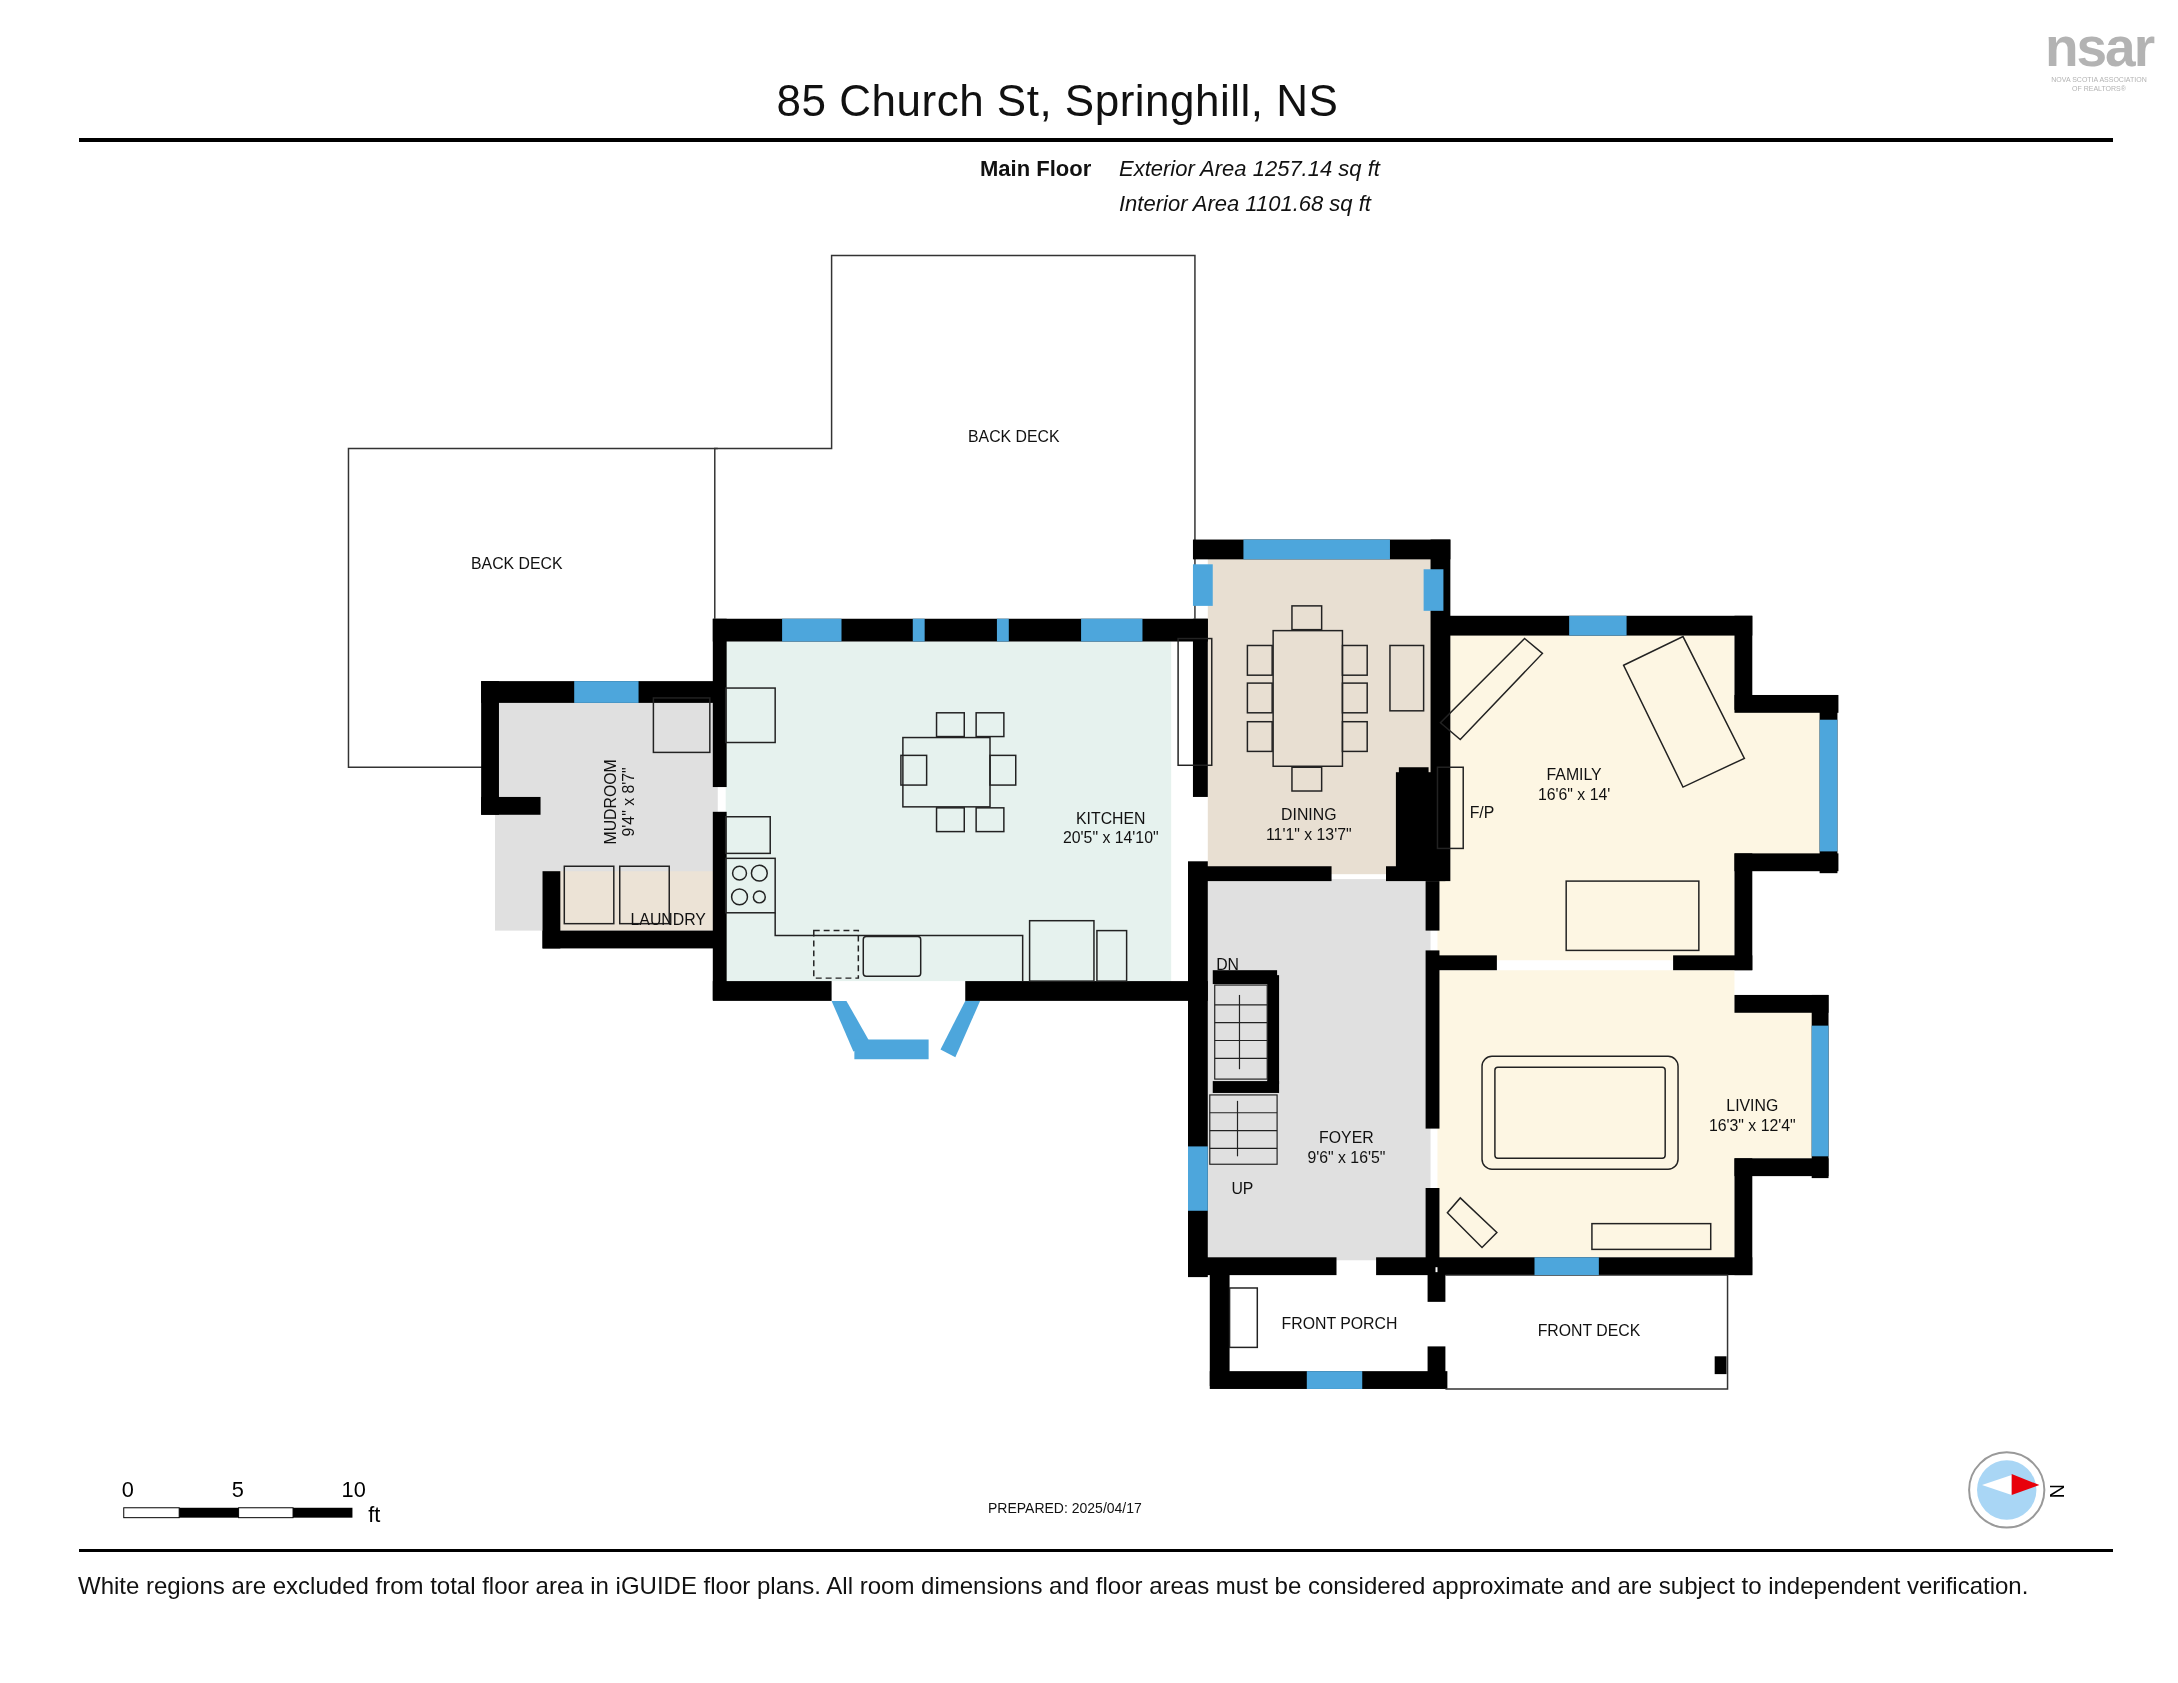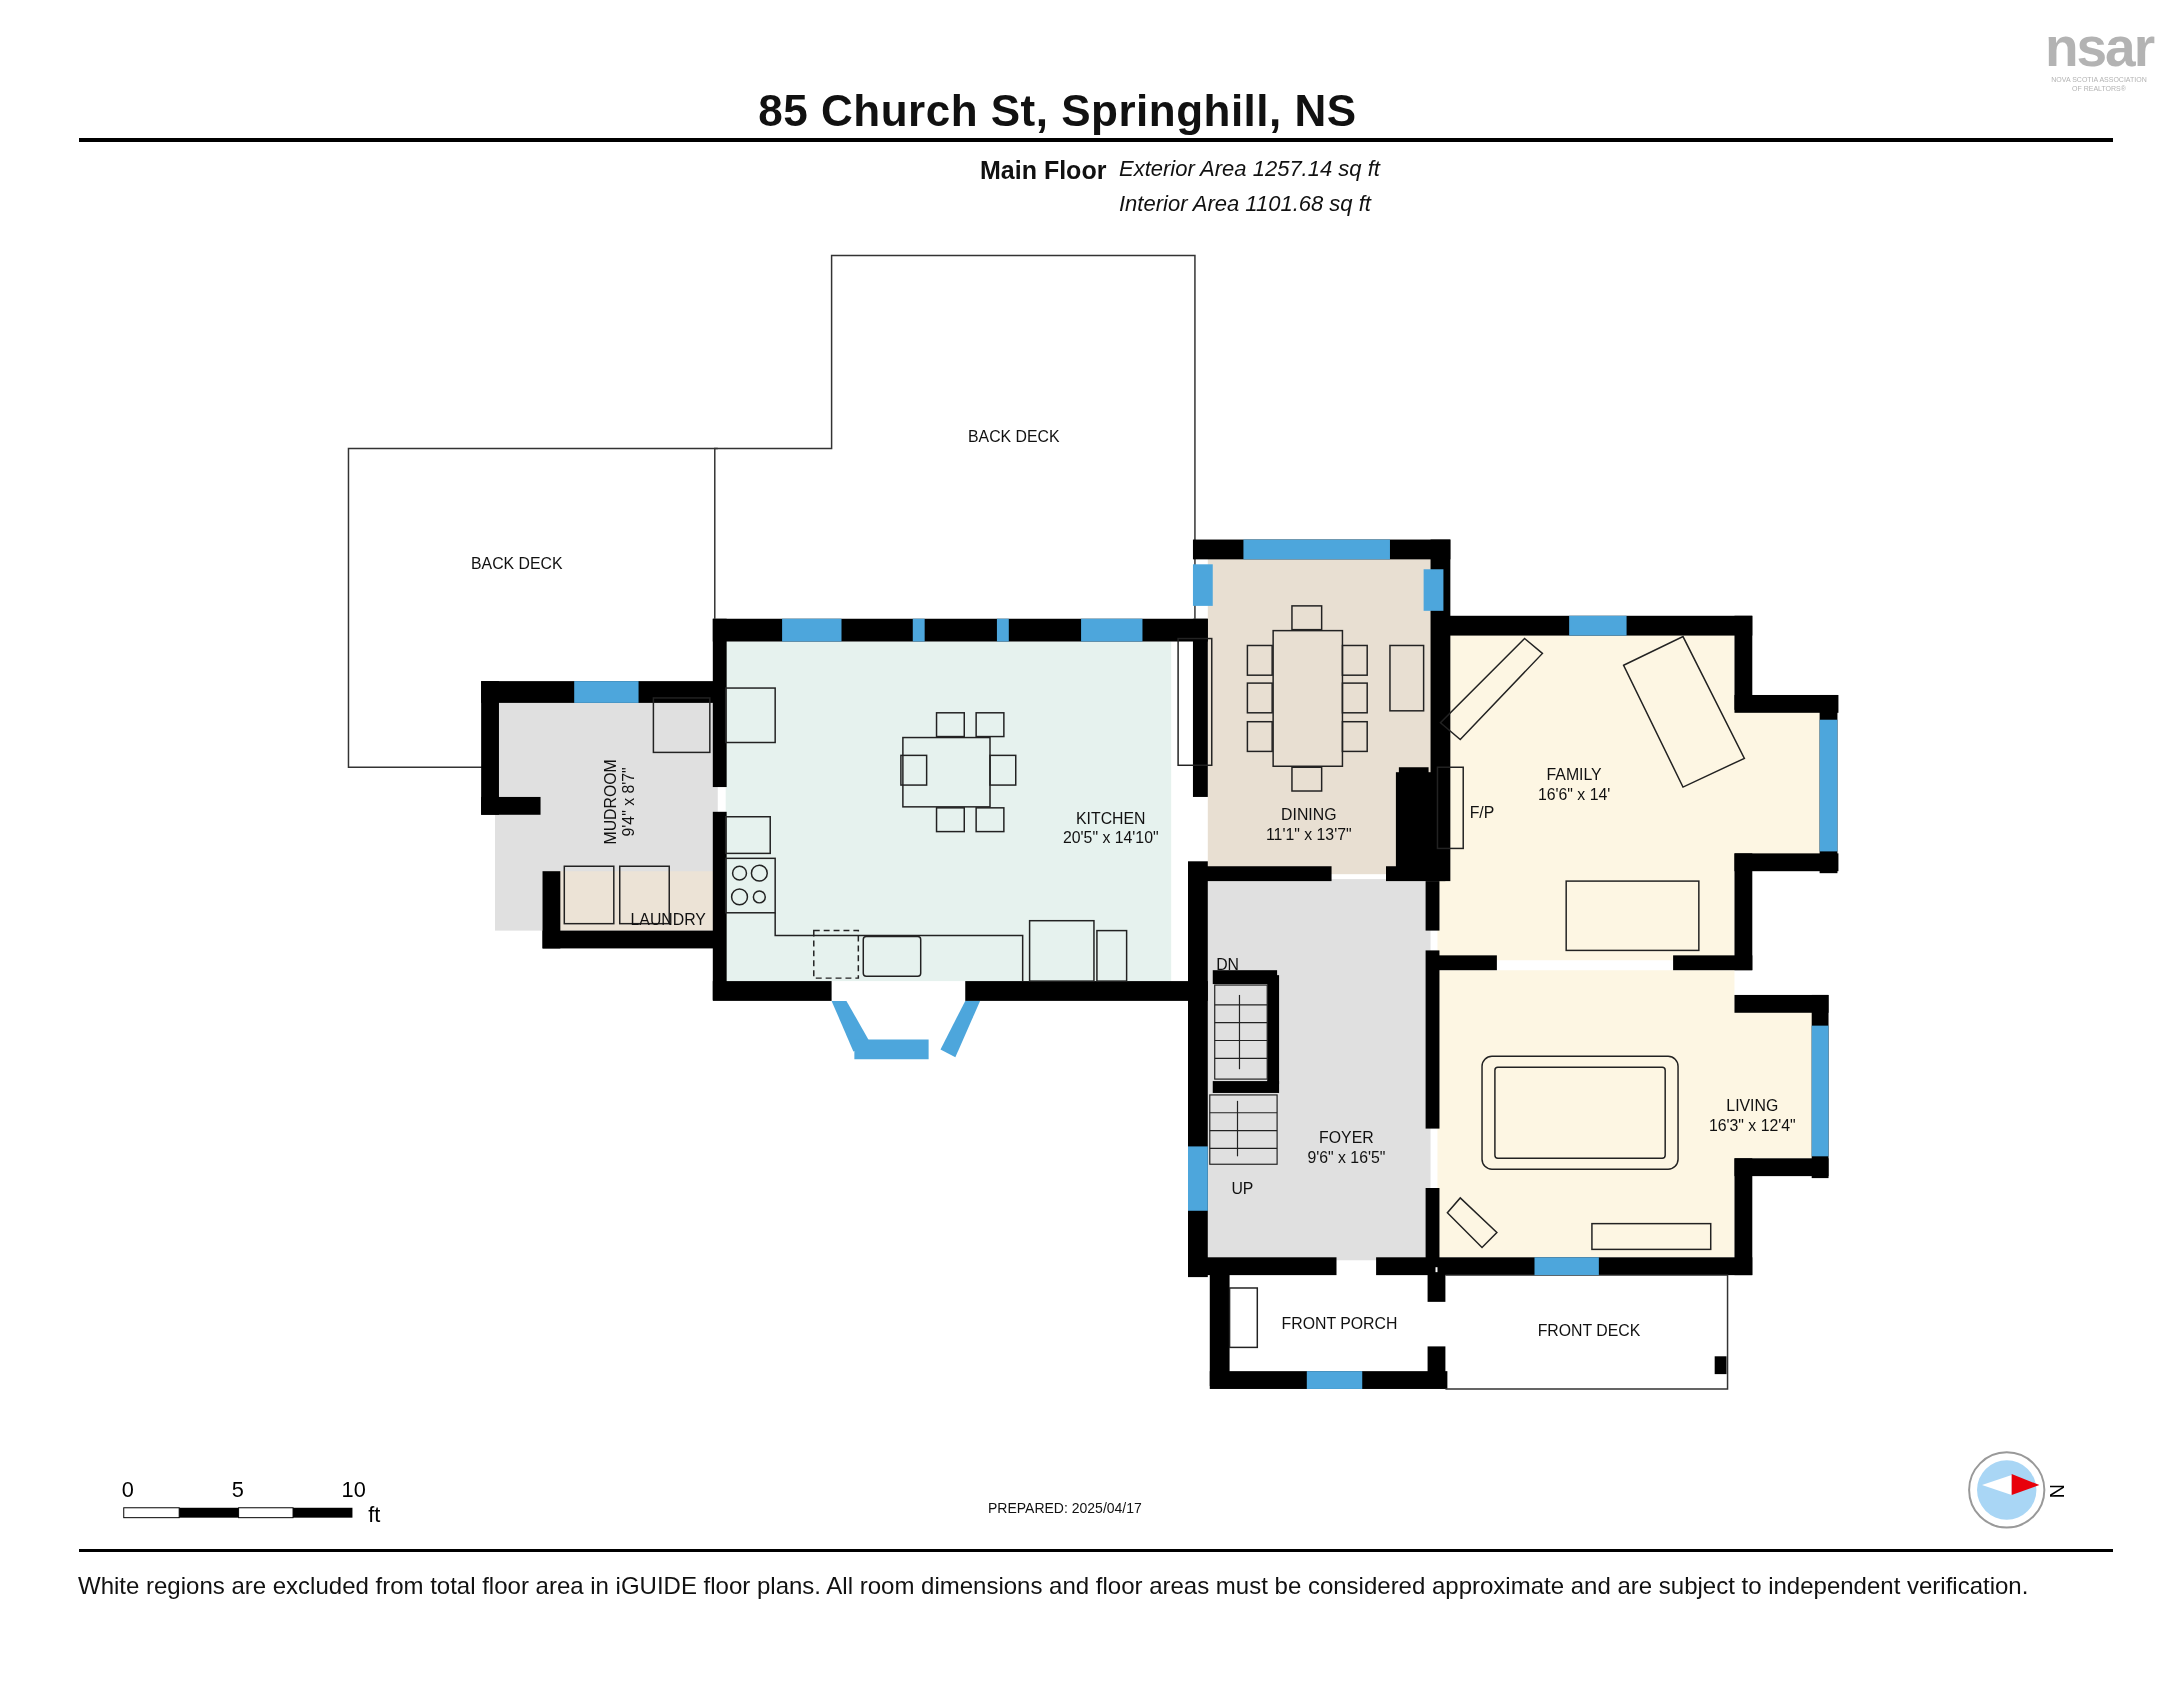--- a/index.html
+++ b/index.html
@@ -1,21 +1,21 @@
 <!DOCTYPE html>
 <html><head>
 <meta charset="utf-8">
 <style>
   html, body { margin:0; padding:0; background:#ffffff; }
   body { width:2178px; height:1683px; position:relative; overflow:hidden;
          font-family:"Liberation Sans", sans-serif; color:#111; }
   .abs { position:absolute; }
-  .title { left:0; width:2115px; top:86px; text-align:center; font-size:44px; font-weight:bold; letter-spacing:0.5px; }
+  .title { left:0; width:2115px; top:76px; text-align:center; font-size:44px; font-weight:normal; letter-spacing:0.5px; }
   .rule { height:4px; background:#000; left:79px; width:2034px; }
-  .floor-label { left:980px; top:156px; font-size:25px; font-weight:bold; }
+  .floor-label { left:980px; top:156px; font-size:22px; font-weight:bold; }
   .area-line { left:1119px; font-size:22px;font-style:italic; }
   .logo { left:2020px; top:20px; width:158px; text-align:center; color:#b3b3b3; }
   .logo .big { font-size:55px; line-height:55px; font-weight:bold; letter-spacing:-2px; }
   .logo .small { font-size:7px; line-height:9px; }
   svg.plan { left:0; top:0; }
   .room-label { font-family:"Liberation Sans", sans-serif; font-size:16px; fill:#111; text-anchor:middle; }
   .prepared { left:988px; top:1500px; font-size:14px; }
   .footer { left:78px; top:1572px; font-size:24px; }
 </style>
 </head>

